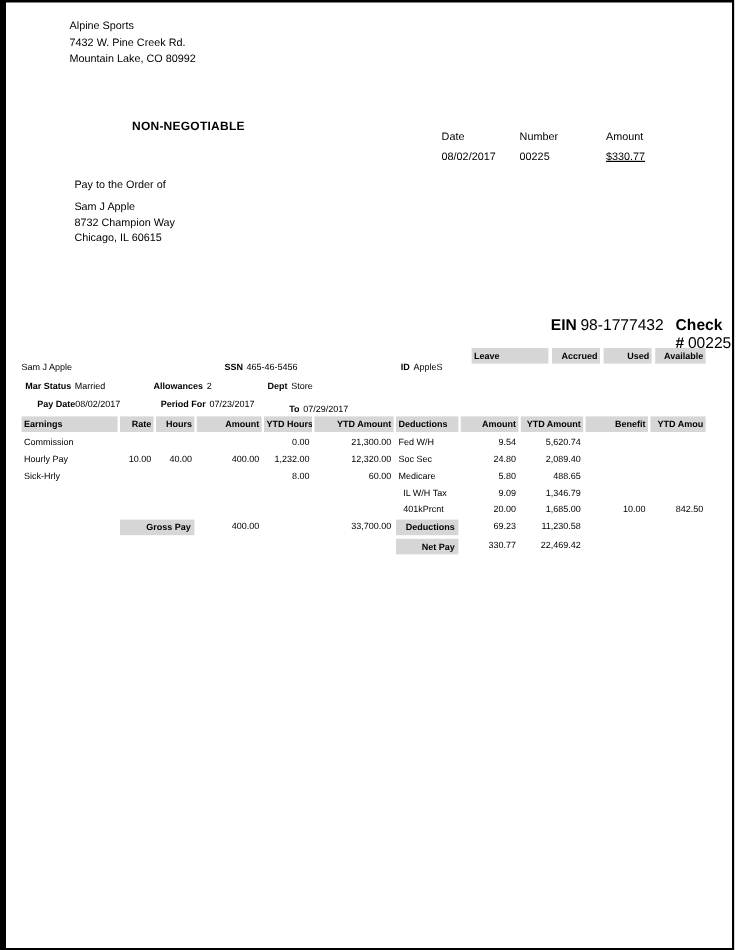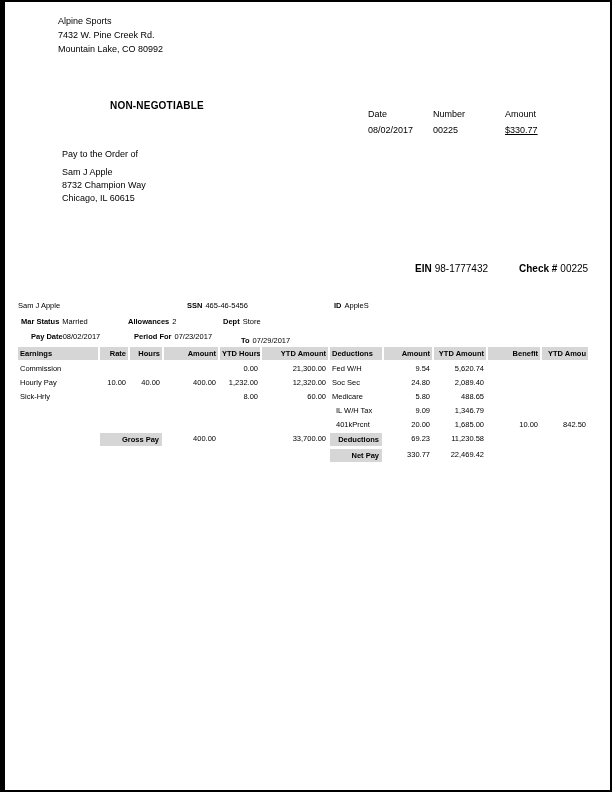--- a/index.html
+++ b/index.html
@@ -15,21 +15,21 @@
   .frame {
     position: absolute;
     inset: 0;
     border: 2px solid #000000;
     border-left-width: 5px;
     pointer-events: none;
   }
   .abs { position: absolute; }
   .b { font-weight: bold; }
   .fs9 { font-size: 9px; }
-  .fs8 { font-size: 10px; }
+  .fs8 { font-size: 13px; margin-left: 44px; }
 
   .company { left: 58px; top: 14px; font-size: 9px; line-height: 14px; }
   .nonneg { left: 62px; top: 100px; font-size: 10px; font-weight: bold; letter-spacing: 0.2px; margin-left: 48px; }
 
   .chk-date-l   { left: 368px; top: 109px; }
   .chk-num-l    { left: 433px; top: 109px; }
   .chk-amt-l    { left: 505px; top: 109px; }
   .chk-date-v   { left: 368px; top: 125px; }
   .chk-num-v    { left: 433px; top: 125px; }
   .chk-amt-v    { left: 505px; top: 125px; text-decoration: underline; }
@@ -99,20 +99,26 @@
     <div>Chicago, IL  60615</div>
   </div>
 
   <div class="abs fs8 ein">
     <span class="b lblgap">EIN</span><span>98-1777432</span>
   </div>
   <div class="abs fs8 checkno">
     <span class="b lblgap">Check #</span><span>00225</span>
   </div>
 
+  <div class="abs leave-grid">
+    <div class="cell first">Leave</div>
+    <div class="cell">Accrued</div>
+    <div class="cell">Used</div>
+    <div class="cell">Available</div>
+  </div>
 
   <div class="abs inforow" style="left:18px; top:301px;">Sam J Apple</div>
   <div class="abs inforow" style="left:187px; top:301px;">
     <span class="b lblgap">SSN</span><span>465-46-5456</span>
   </div>
   <div class="abs inforow" style="left:308px; top:301px;padding-left:26px;">
     <span class="b lblgap">ID</span><span>AppleS</span>
   </div>
 
   <div class="abs inforow" style="left:21px; top:317px;">

